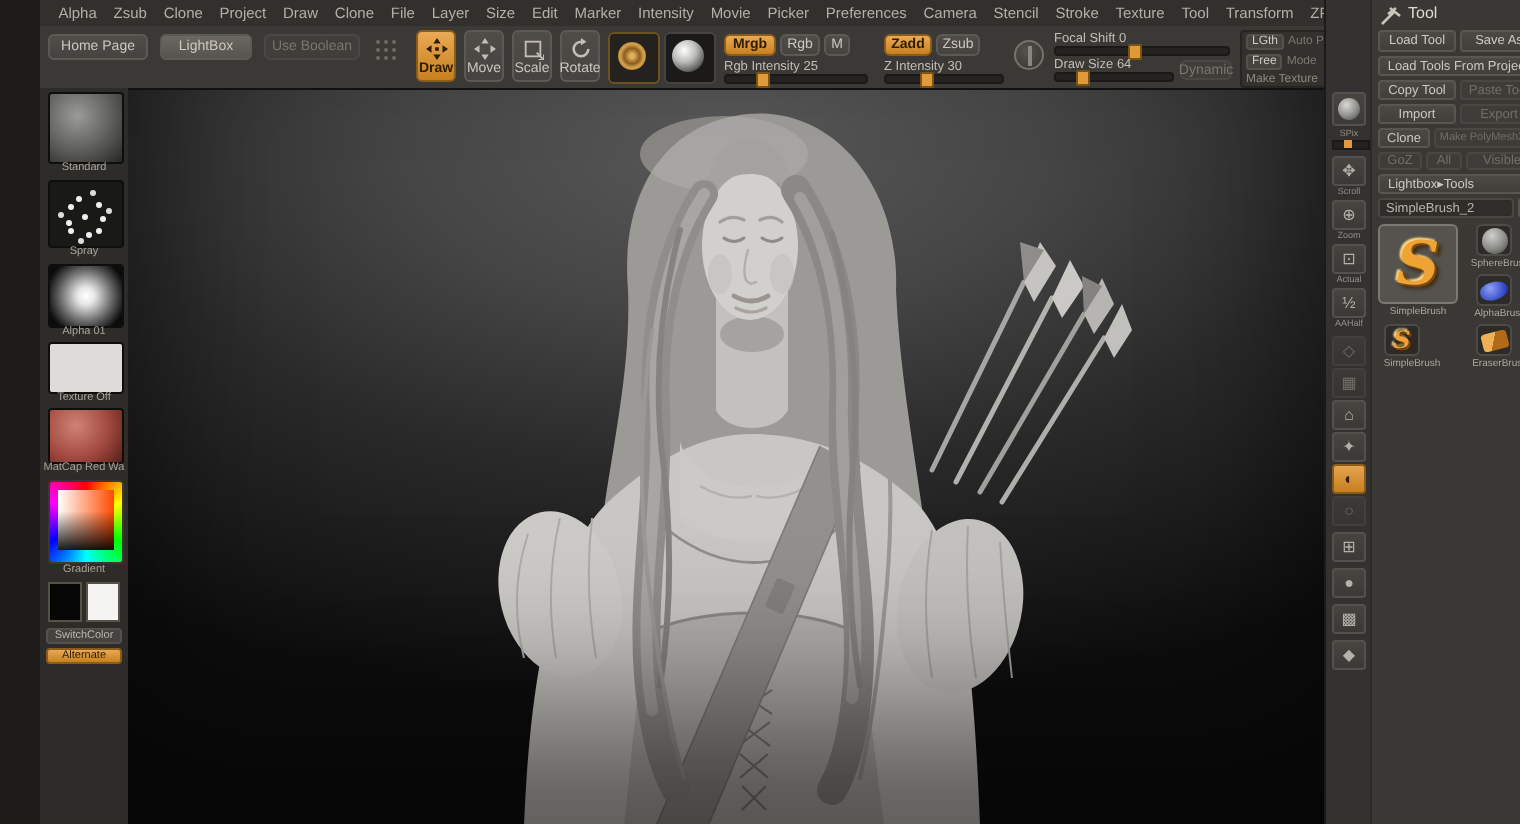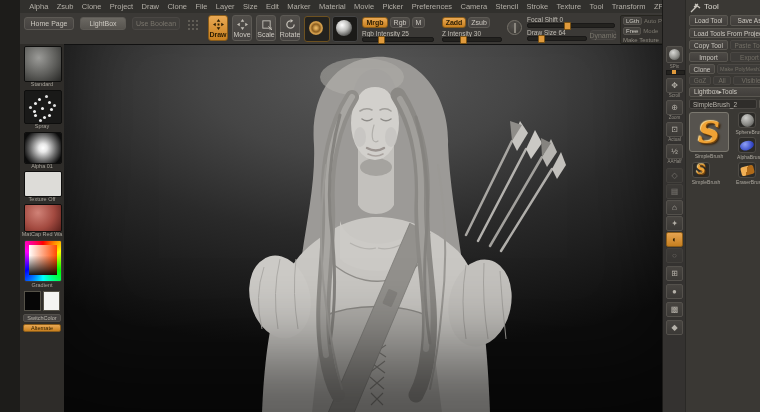--- a/index.html
+++ b/index.html
@@ -94,21 +94,21 @@
     <span class="mi">Zsub</span>
     <span class="mi">Clone</span>
     <span class="mi">Project</span>
     <span class="mi">Draw</span>
     <span class="mi">Clone</span>
     <span class="mi">File</span>
     <span class="mi">Layer</span>
     <span class="mi">Size</span>
     <span class="mi">Edit</span>
     <span class="mi">Marker</span>
-    <span class="mi">Material</span>
+    <span class="mi">Intensity</span>
     <span class="mi">Movie</span>
     <span class="mi">Picker</span>
     <span class="mi">Preferences</span>
     <span class="mi">Camera</span>
     <span class="mi">Stencil</span>
     <span class="mi">Stroke</span>
     <span class="mi">Texture</span>
     <span class="mi">Tool</span>
     <span class="mi">Transform</span>
     <span class="mi">ZPlugin</span>

